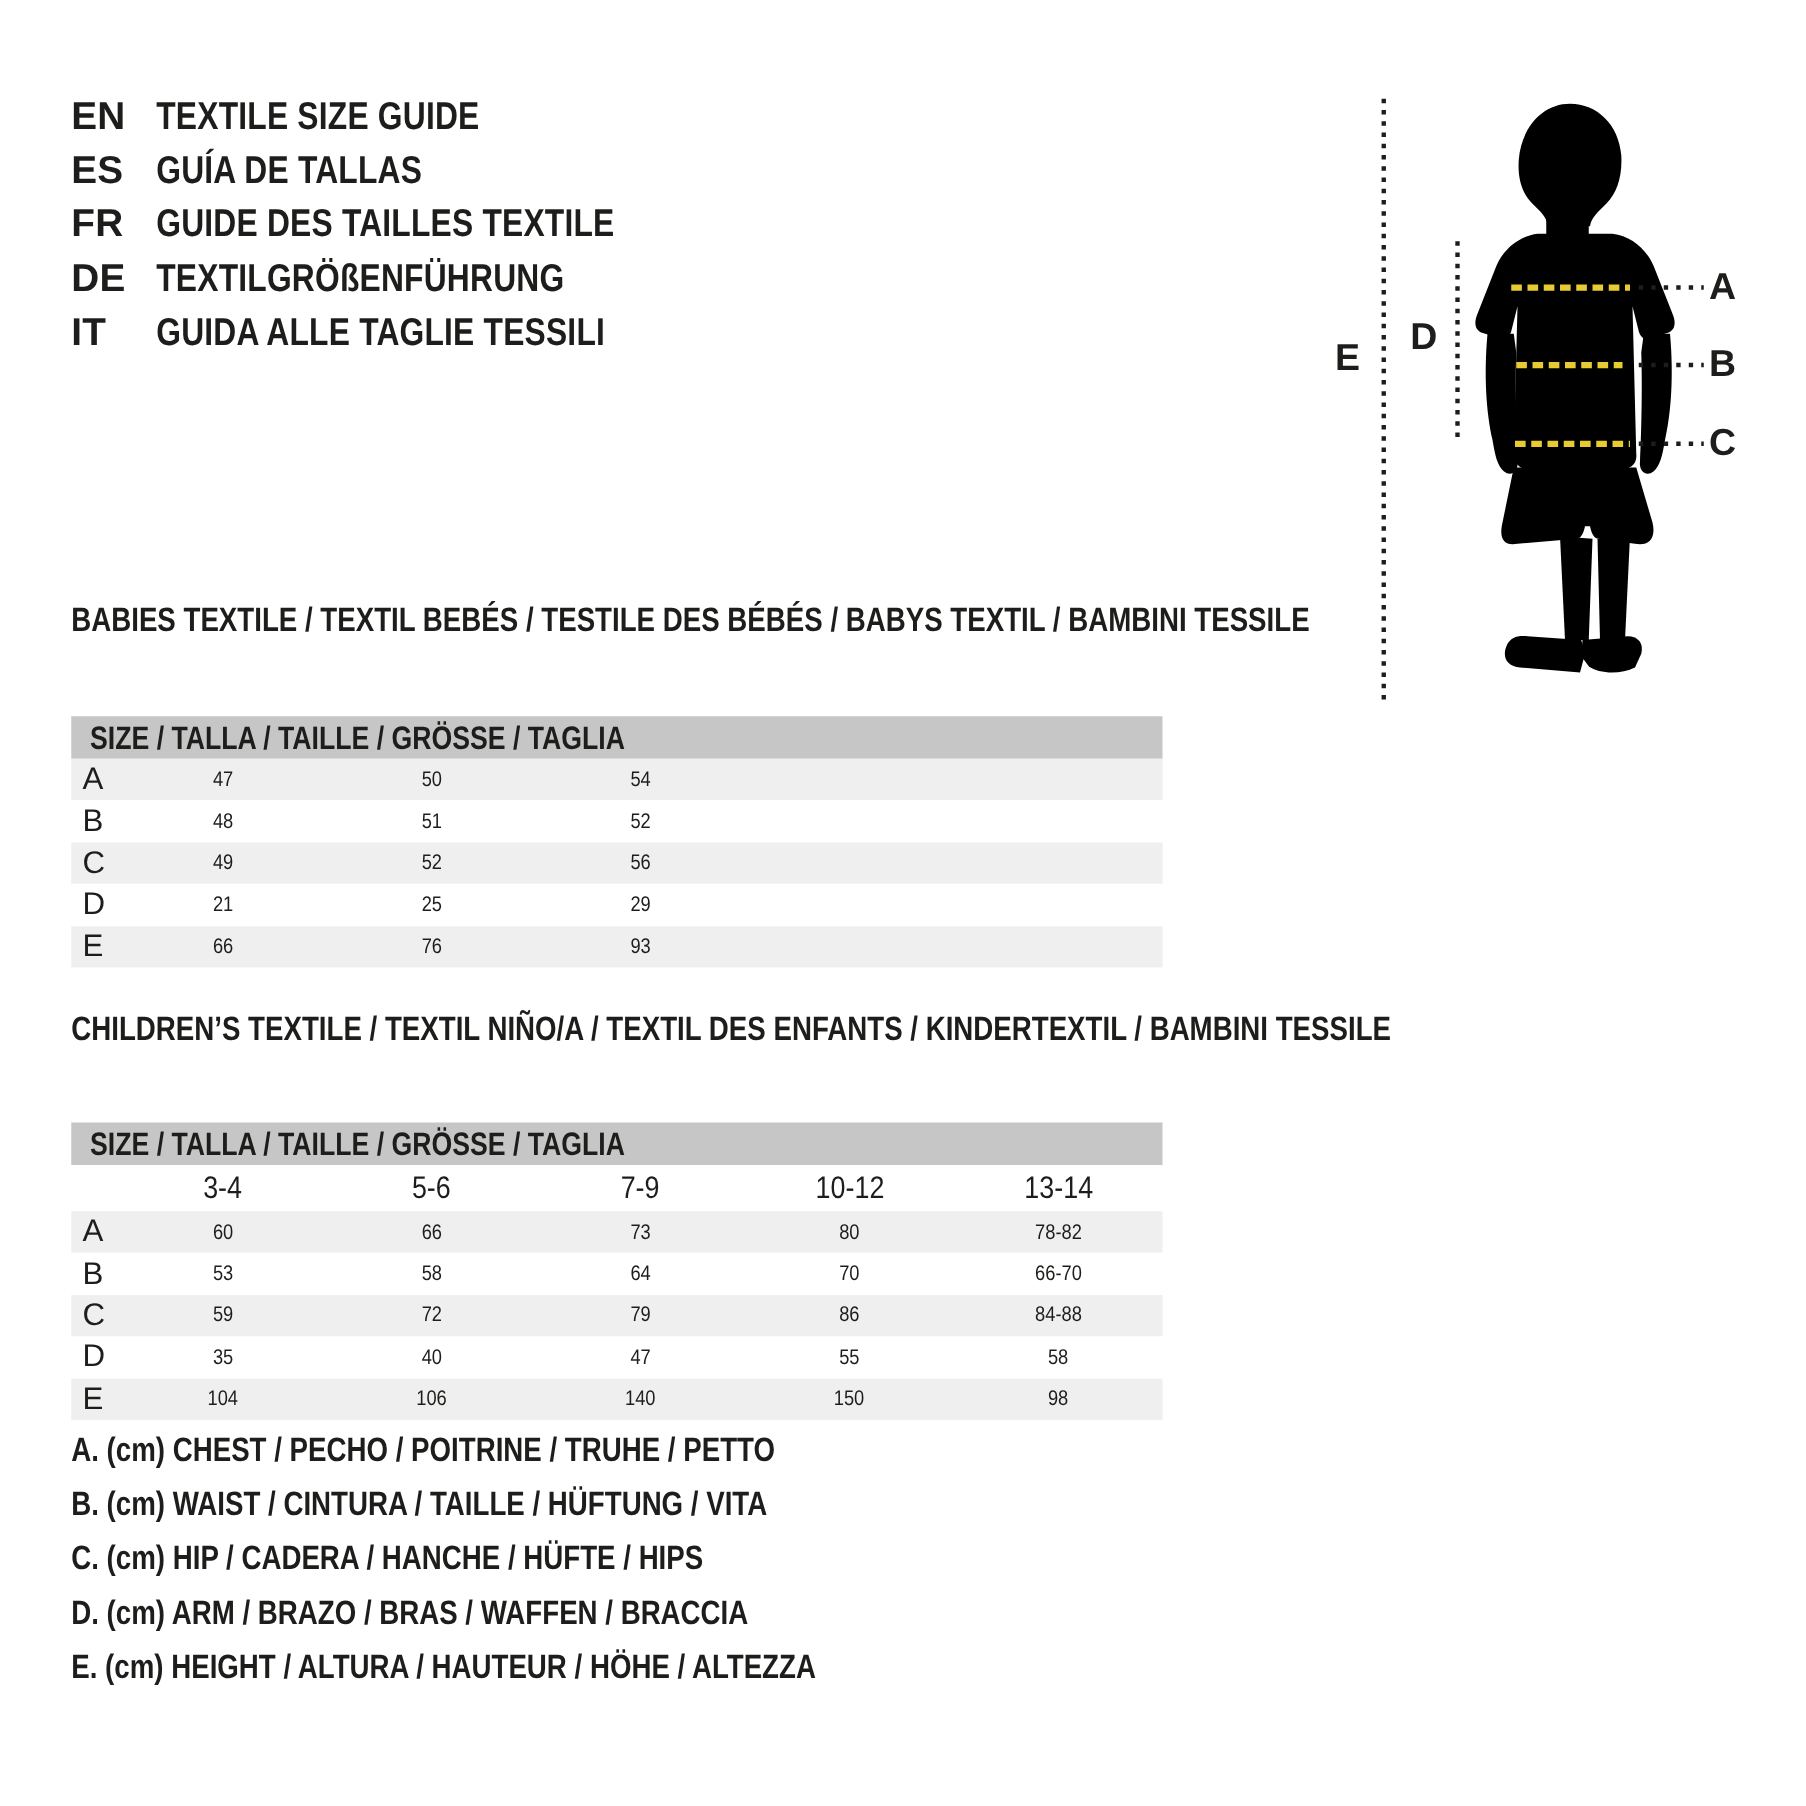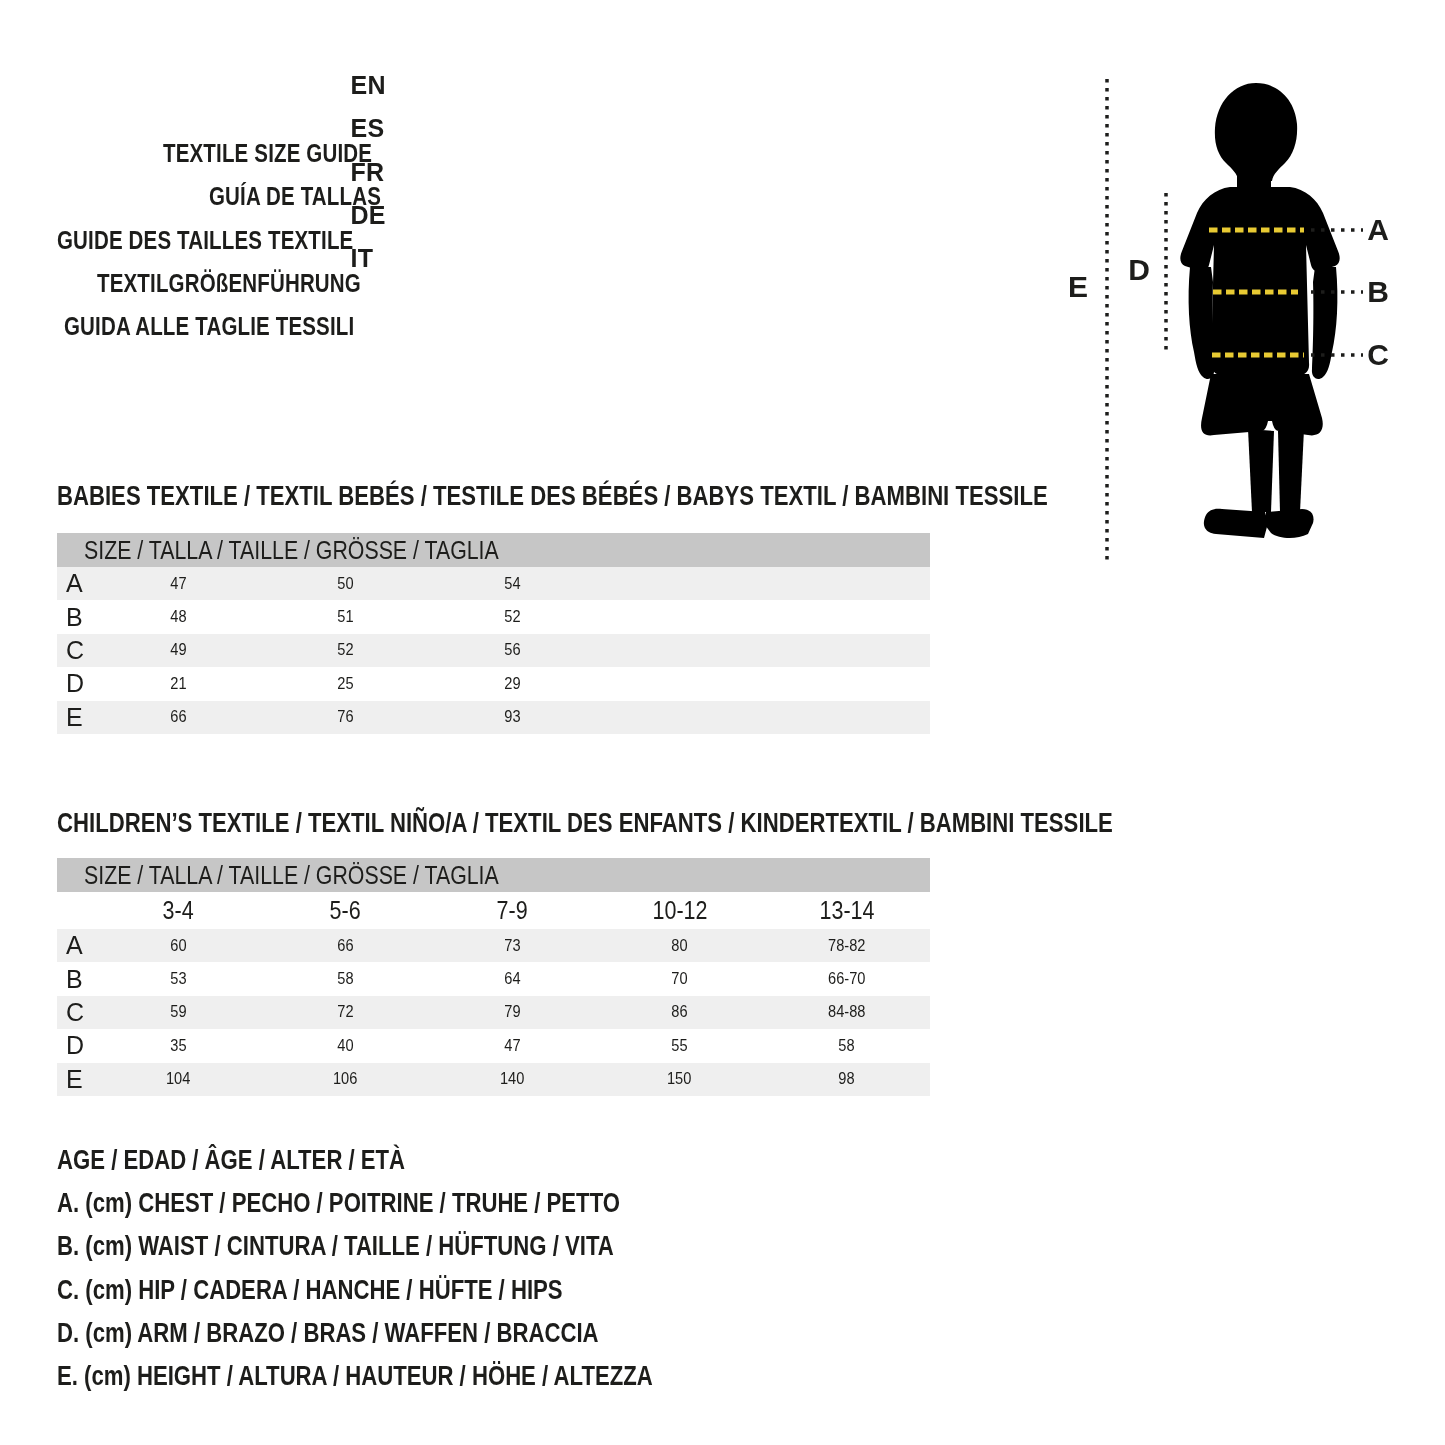--- a/index.html
+++ b/index.html
@@ -6,35 +6,35 @@
   .page {
     position:relative; width:1445px; height:1445px; background:#ffffff;
     font-family:"Liberation Sans","DejaVu Sans",sans-serif; color:#1d1d1b; overflow:hidden;
   }
   
   .cnd-l { display:inline-block; transform:scaleX(0.82); transform-origin:0 50%; white-space:nowrap; }
   .cnd-c { display:inline-block; transform:scaleX(0.86); transform-origin:50% 50%; white-space:nowrap; }
 
   
   .lang-block { position:absolute; left:57px; top:71px; }
-  .lang-row { display:flex; height:43.3px; align-items:flex-end; font-size:25px; font-weight:700; letter-spacing:0.2px;flex-direction:column; }
+  .lang-row { display:flex; height:43.3px; align-items:center; font-size:31px; font-weight:700; letter-spacing:0.2px; }
   .lang-code { width:68px; flex:0 0 68px; }
 
   
   .figure { position:absolute; left:1040px; top:60px; width:405px; height:520px; }
   .figure svg { position:absolute; left:0; top:0; }
   .fig-label { position:absolute; transform:translate(-50%,-50%); font-size:30px; font-weight:700; }
 
   
   .sec-heading { position:absolute; left:57px; font-size:27px; font-weight:700; line-height:30px; white-space:nowrap; }
 
   
   .tbl { position:absolute; left:57px; width:873px; }
-  .tbl-bar { height:34px; background:#c6c6c6; display:flex; align-items:center; padding-left:27px; box-sizing:border-box;
-             font-size:26px; font-weight:400; }
+  .tbl-bar { height:34px; background:#c6c6c6; display:flex; align-items:center; padding-left:15px; box-sizing:border-box;
+             font-size:26px; font-weight:700;margin-top:40px; }
   .tbl-sizes { height:37px; }
   .tbl-row { height:33.4px; }
   .grid { display:grid; grid-template-columns:38px 167px 167px 167px 167px 167px; align-items:center; }
   .stripe { background:#efefef; }
   .rlabel { font-size:25px; padding-left:9px; }
   .cell { text-align:center; font-size:17px; }
   .shead { text-align:center; font-size:25px; }
 
   
   .legend { position:absolute; left:57px; top:1139px; }
@@ -208,23 +208,20 @@
       <span class="cell"><span class="cnd-c">104</span></span>
       <span class="cell"><span class="cnd-c">106</span></span>
       <span class="cell"><span class="cnd-c">140</span></span>
       <span class="cell"><span class="cnd-c">150</span></span>
       <span class="cell"><span class="cnd-c">98</span></span>
     </div>
   </div>
 
   <div class="legend">
     <div class="legend-line">
-        <span class="cnd-l">AGE / EDAD / ÂGE / ALTER / ETÀ</span>
-      </div>
-    <div class="legend-line">
         <span class="cnd-l">A. (cm) CHEST / PECHO / POITRINE / TRUHE / PETTO</span>
       </div>
     <div class="legend-line">
         <span class="cnd-l">B. (cm) WAIST / CINTURA / TAILLE / HÜFTUNG / VITA</span>
       </div>
     <div class="legend-line">
         <span class="cnd-l">C. (cm) HIP / CADERA / HANCHE / HÜFTE / HIPS</span>
       </div>
     <div class="legend-line">
         <span class="cnd-l">D. (cm) ARM / BRAZO / BRAS / WAFFEN / BRACCIA</span>

